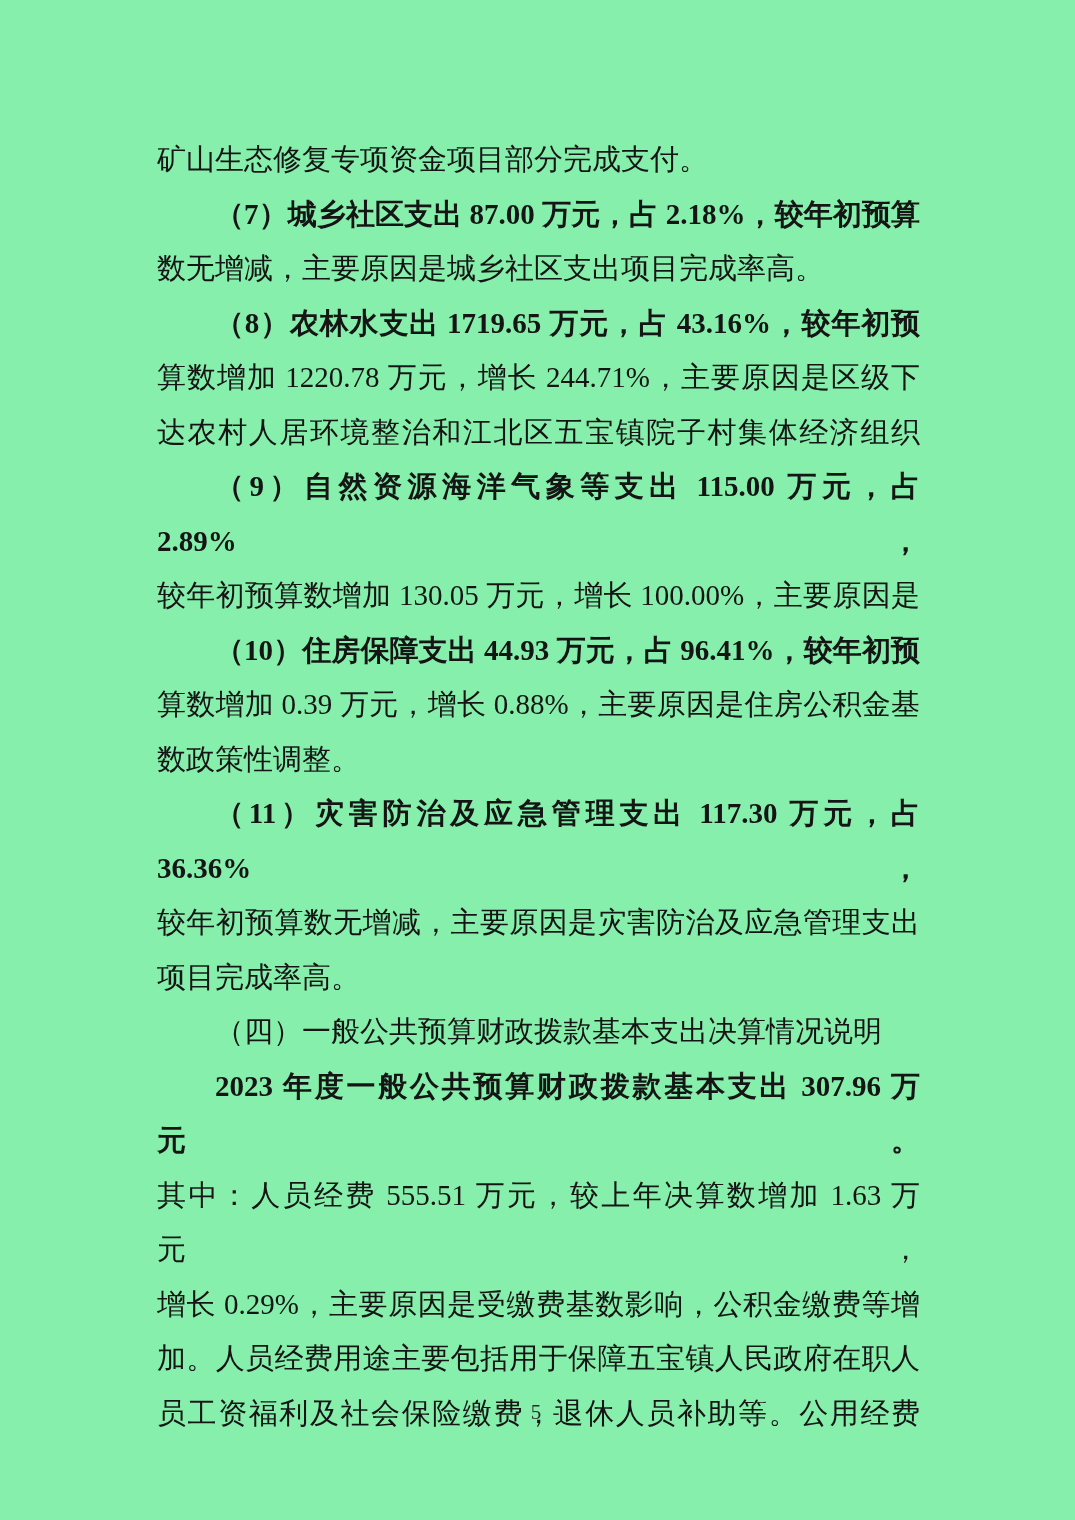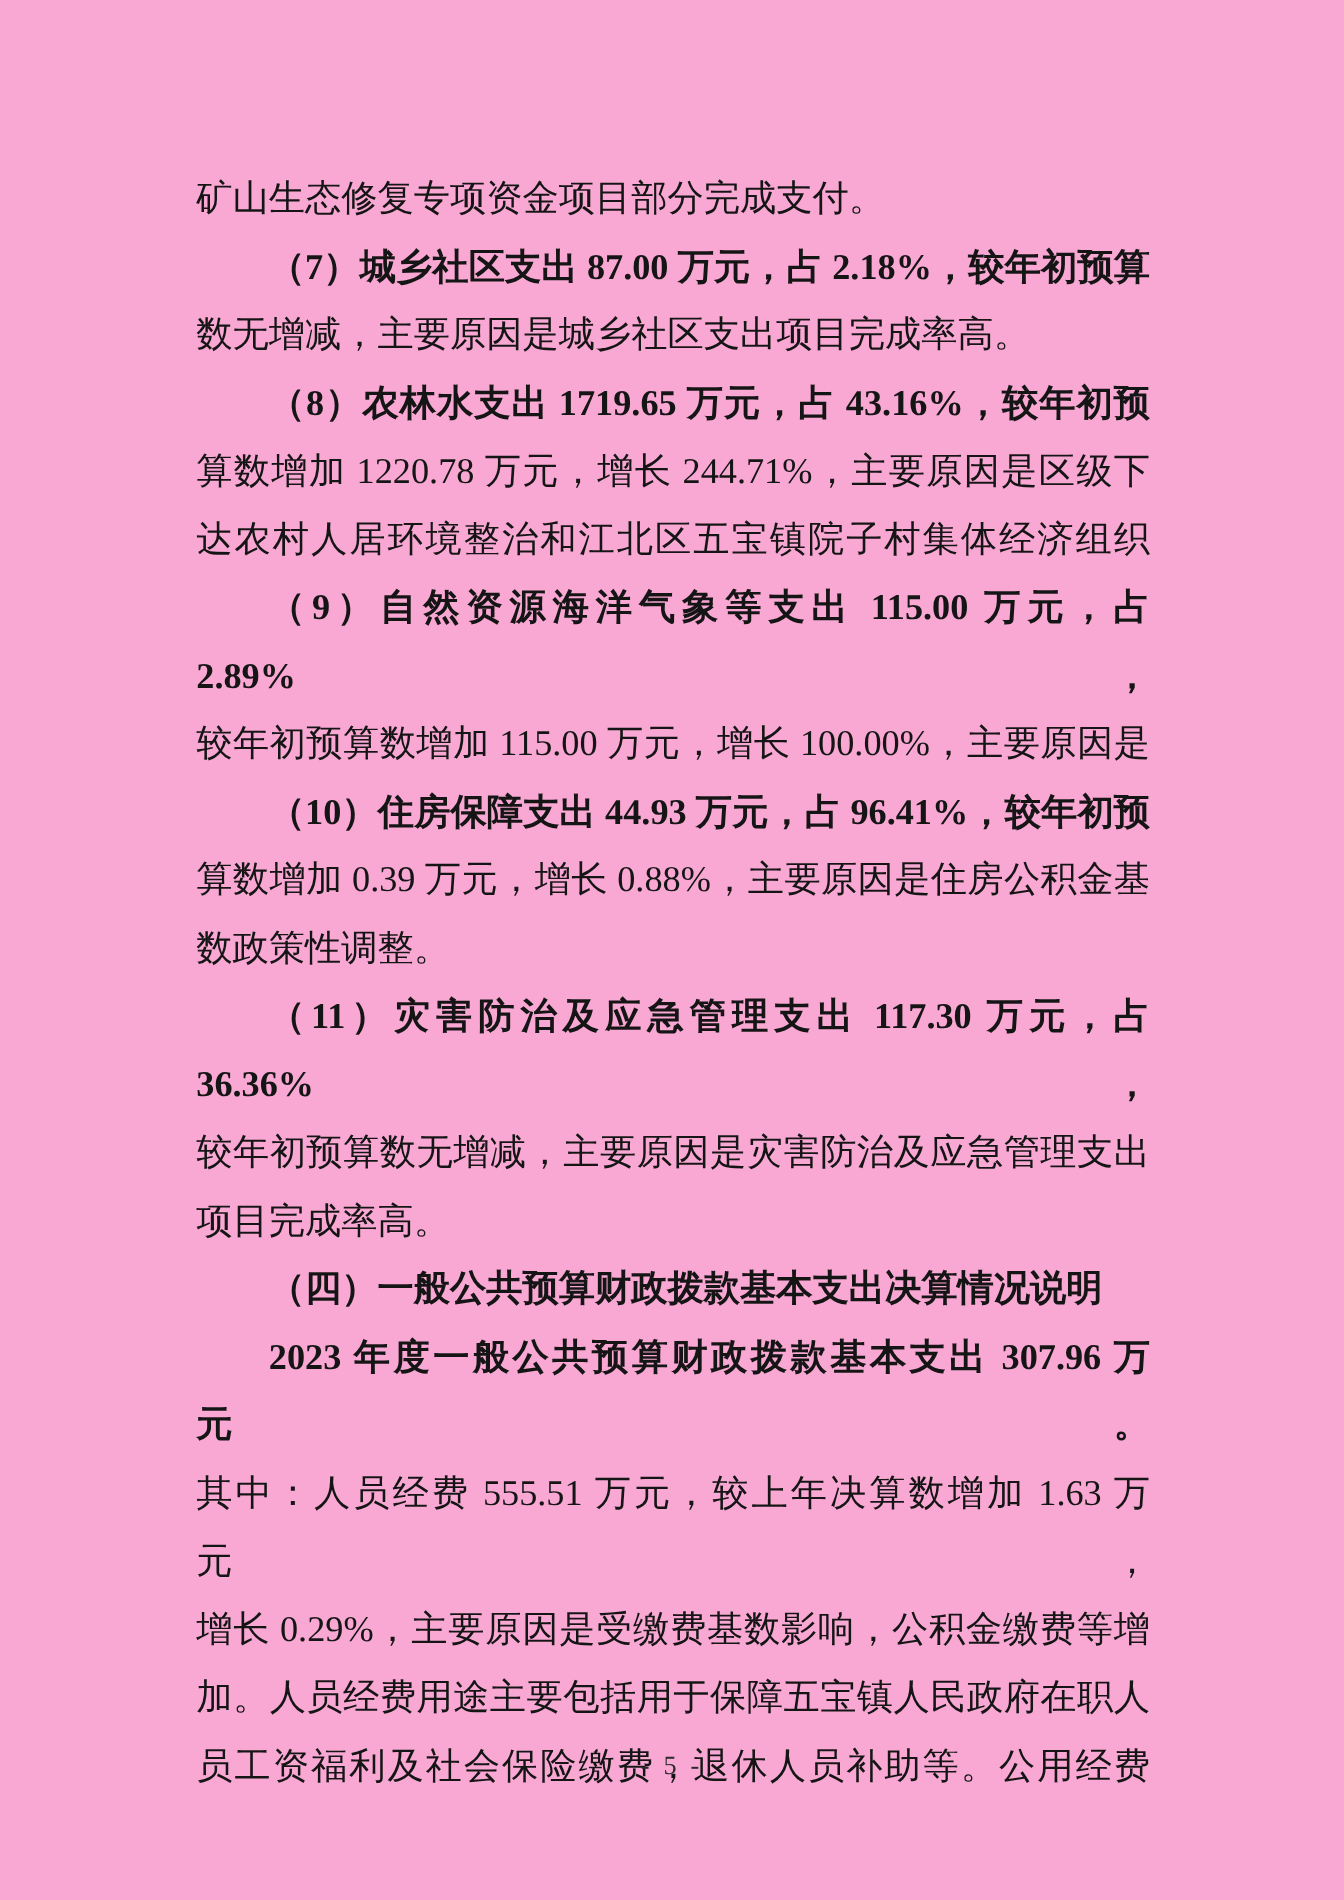--- a/index.html
+++ b/index.html
@@ -11,21 +11,21 @@
     width: 1075px;
     height: 1520px;
     position: relative;
     overflow: hidden;
     font-family: "Liberation Serif", "DejaVu Serif", serif;
     color: #151515;
   }
   .page {
     position: absolute;
     inset: 0;
-    background: #f9a8d4;
+    background: #86efac;
   }
   .content {
     position: absolute;
     top: 132px;
     left: 157px;
     width: 763px;
   }
   .ln {
     font-size: 29px;
     line-height: 54.5px;
@@ -35,21 +35,21 @@
   }
   .end {
     text-align: left;
     text-align-last: left;
   }
   .ind {
     text-indent: 2em;
     font-weight: bold;
   }
   .bold {
-    font-weight: 700;
+    font-weight: 400;
   }
   .footer {
     position: absolute;
     top: 1400px;
     left: 0;
     width: 100%;
     text-align: center;
     font-size: 21px;
     letter-spacing: 3px;
     color: #2a2a2a;
@@ -60,21 +60,21 @@
 
 <div class="page">
   <div class="content">
     <div class="ln end">矿山生态修复专项资金项目部分完成支付。</div>
     <div class="ln ind">（7）城乡社区支出 87.00 万元，占 2.18%，较年初预算</div>
     <div class="ln end">数无增减，主要原因是城乡社区支出项目完成率高。</div>
     <div class="ln ind">（8）农林水支出 1719.65 万元，占 43.16%，较年初预</div>
     <div class="ln">算数增加 1220.78 万元，增长 244.71%，主要原因是区级下</div>
     <div class="ln">达农村人居环境整治和江北区五宝镇院子村集体经济组织</div>
     <div class="ln ind">（9）自然资源海洋气象等支出 115.00 万元，占 2.89%，</div>
-    <div class="ln">较年初预算数增加 115.00 万元，增长 100.00%，主要原因是</div>
+    <div class="ln">较年初预算数增加 130.05 万元，增长 100.00%，主要原因是</div>
     <div class="ln ind">（10）住房保障支出 44.93 万元，占 96.41%，较年初预</div>
     <div class="ln">算数增加 0.39 万元，增长 0.88%，主要原因是住房公积金基</div>
     <div class="ln end">数政策性调整。</div>
     <div class="ln ind">（11）灾害防治及应急管理支出 117.30 万元，占 36.36%，</div>
     <div class="ln">较年初预算数无增减，主要原因是灾害防治及应急管理支出</div>
     <div class="ln end">项目完成率高。</div>
     <div class="ln ind end bold">（四）一般公共预算财政拨款基本支出决算情况说明</div>
     <div class="ln ind">2023 年度一般公共预算财政拨款基本支出 307.96 万元。</div>
     <div class="ln">其中：人员经费 555.51 万元，较上年决算数增加 1.63 万元，</div>
     <div class="ln">增长 0.29%，主要原因是受缴费基数影响，公积金缴费等增</div>

